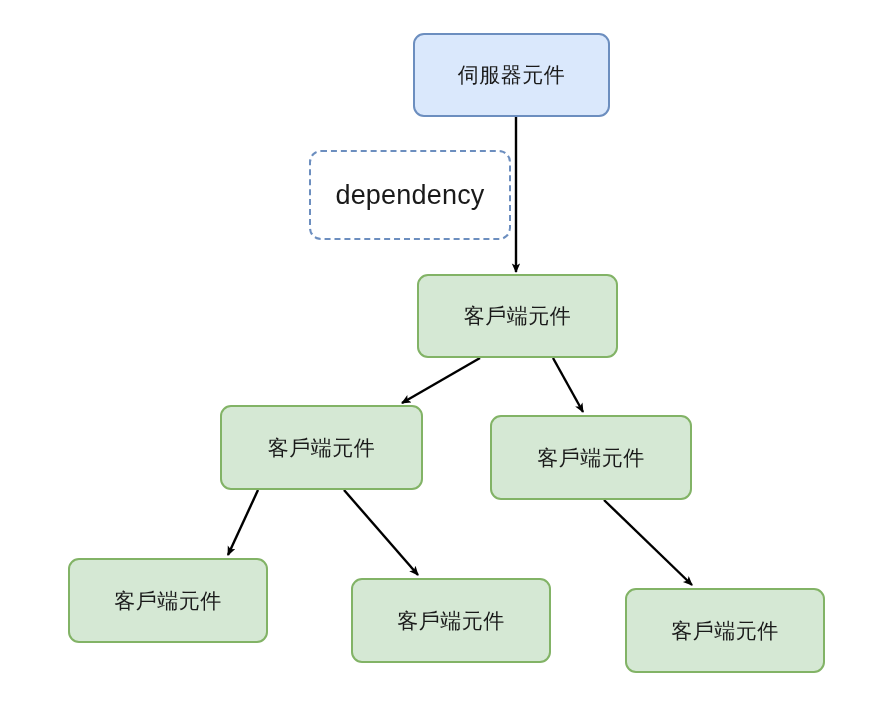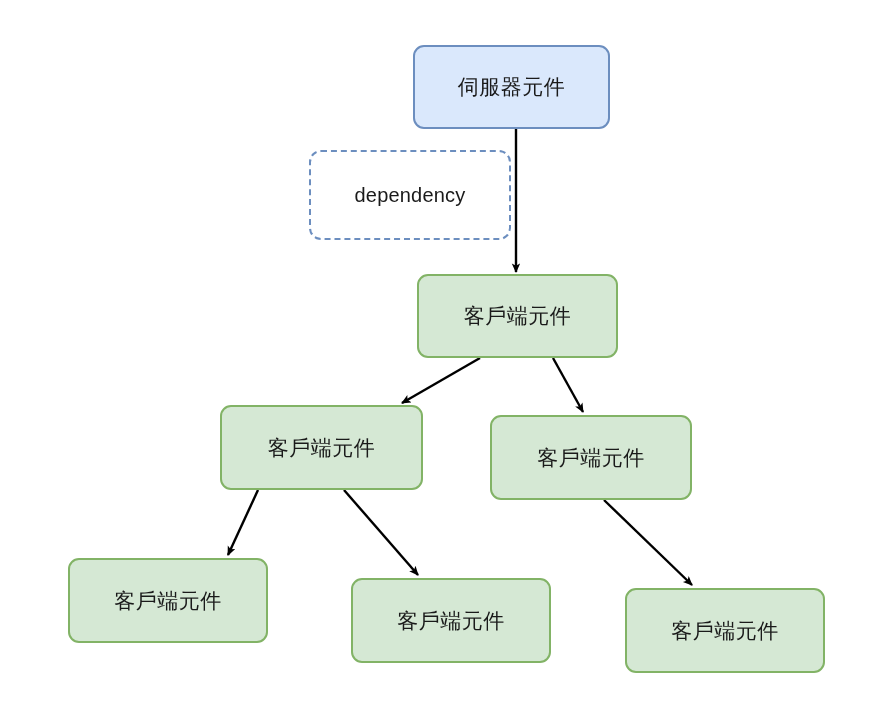--- a/index.html
+++ b/index.html
@@ -40,37 +40,36 @@
   }
   .node .label {
     display: block;
     color: #1a1a1a;
     font-size: 21px;
     letter-spacing: 0.5px;
   }
   .node.server {
     background: #dae8fc;
     border-color: #6c8ebf;
-    margin-top: 12px;
   }
   .node.client {
     background: #d5e8d4;
     border-color: #82b366;
     justify-content: center;
   }
   .node.note {
     background: transparent;
     border-style: dashed;
     border-width: 2px;
     border-color: #6c8ebf;
     border-radius: 12px;
   }
   .node.note .label {
     color: #1a1a1a;
-    font-size: 20px;
+    font-size: 27px;
     letter-spacing: 0.2px;
   }
 </style>
 </head>
 <body>
 
 <div id="canvas">
 
   <svg id="edges" viewBox="0 0 894 715" xmlns="http://www.w3.org/2000/svg">
     <defs>

